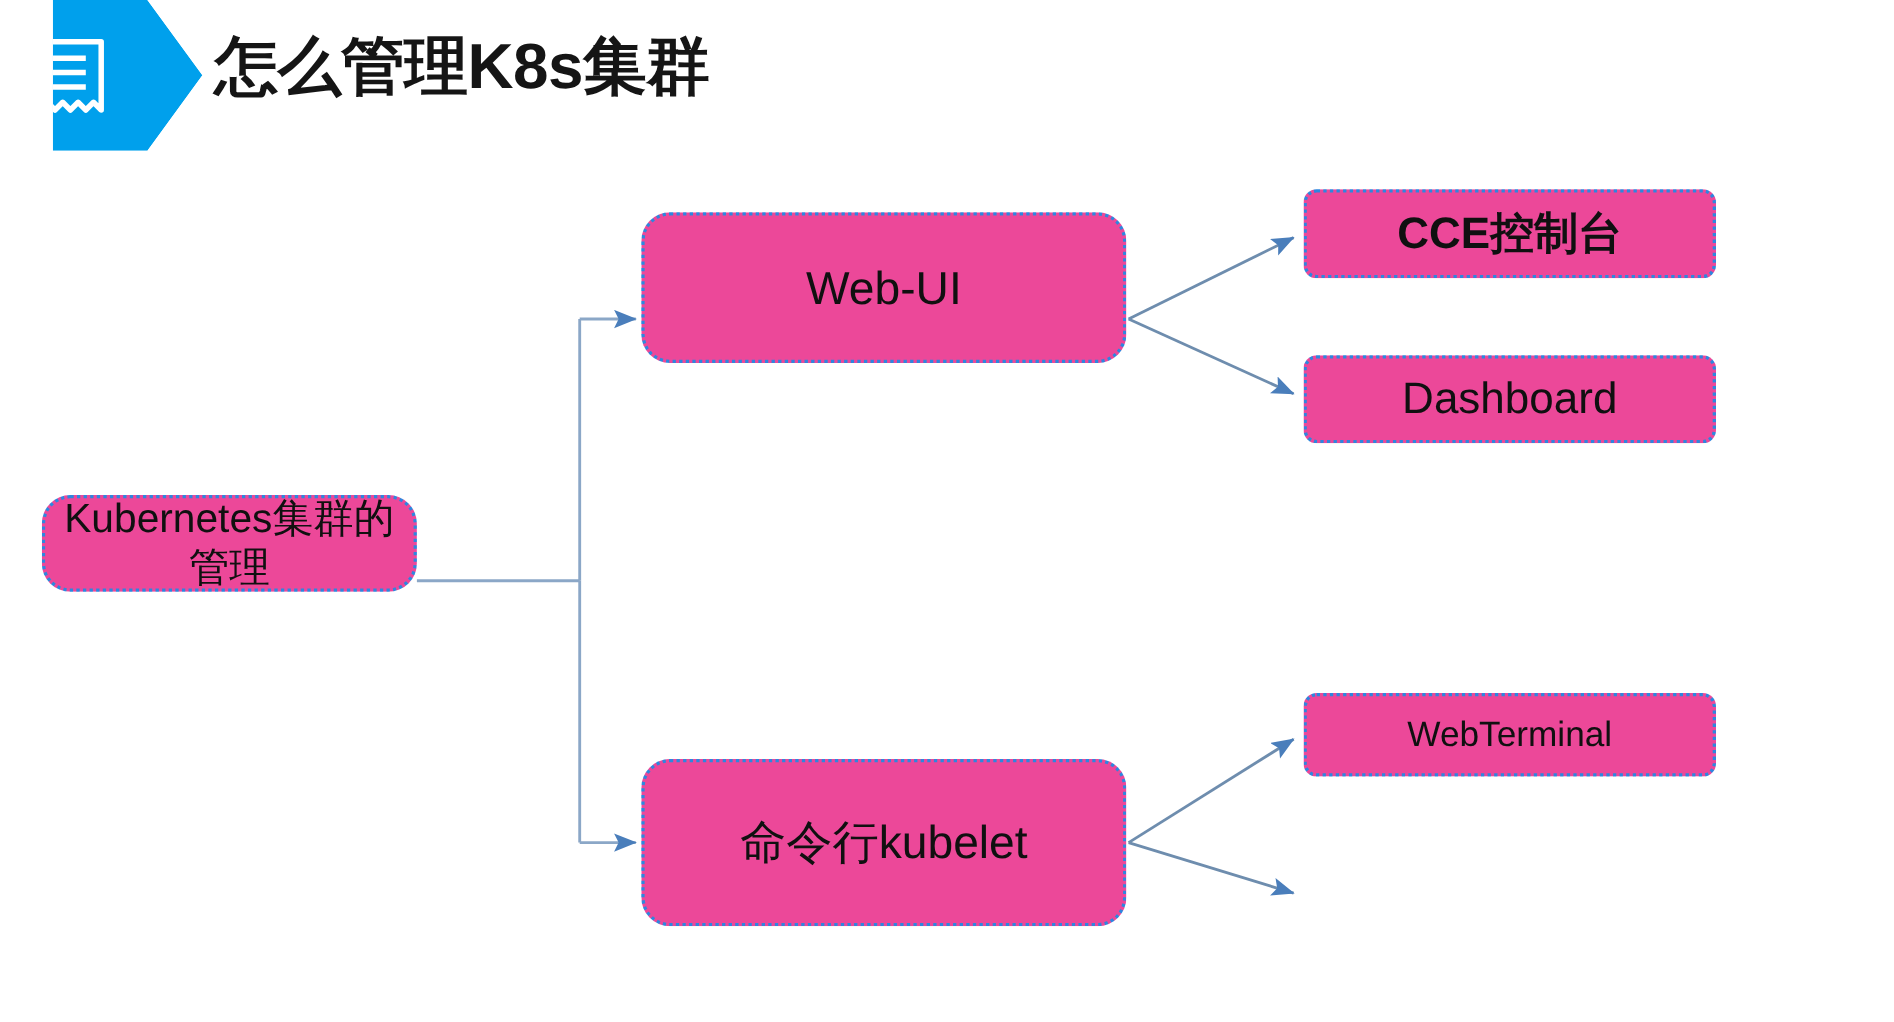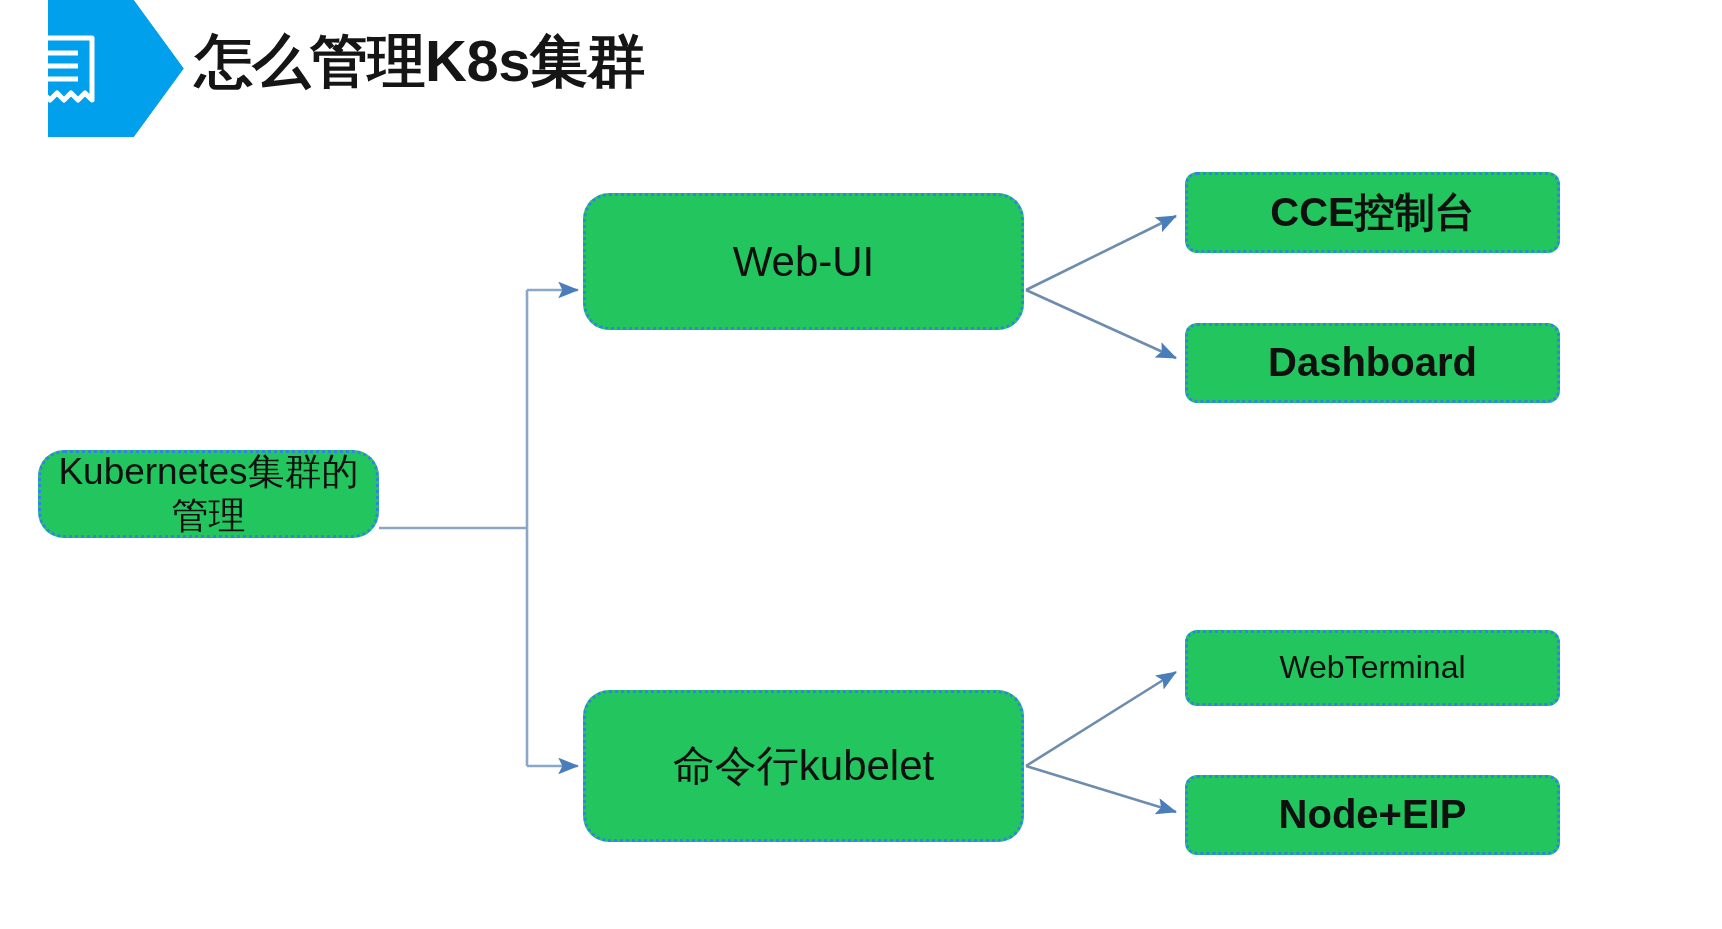--- a/index.html
+++ b/index.html
@@ -57,21 +57,21 @@
     height: 929px;
     pointer-events: none;
   }
 
   
   .node {
     position: absolute;
     box-sizing: border-box;
     border: 3px dotted #2e86de;
     border-radius: 22px;
-    background: #22c55e;
+    background: #ec4899;
     display: flex;
     align-items: center;
     justify-content: center;
     text-align: center;
     color: #101010;
     line-height: 1.18;
   }
   .node.bold { font-weight: bold; }
 
   #node-root {
@@ -92,21 +92,20 @@
   }
   #node-cce {
     left: 1185px; top: 172px; width: 375px; height: 81px;
     font-size: 40px;
     border-radius: 12px;
   }
   #node-dashboard {
     left: 1185px; top: 323px; width: 375px; height: 80px;
     font-size: 40px;
     border-radius: 12px;
-    font-weight: bold;
   }
   #node-webterminal {
     left: 1185px; top: 630px; width: 375px; height: 76px;
     font-size: 32px;
     border-radius: 12px;
   }
   #node-nodeeip {
     left: 1185px; top: 775px; width: 375px; height: 80px;
     font-size: 40px;
     border-radius: 12px;
@@ -165,15 +164,14 @@
   <div class="node" id="node-root">Kubernetes集群的管理</div>
 
   <div class="node" id="node-kubelet">命令行kubelet</div>
 
   <div class="node bold" id="node-cce">CCE控制台</div>
 
   <div class="node" id="node-dashboard">Dashboard</div>
 
   <div class="node" id="node-webterminal">WebTerminal</div>
 
-  <div class="node bold" id="node-nodeeip">Node+EIP</div>
 
 </div>
 
 </body></html>

